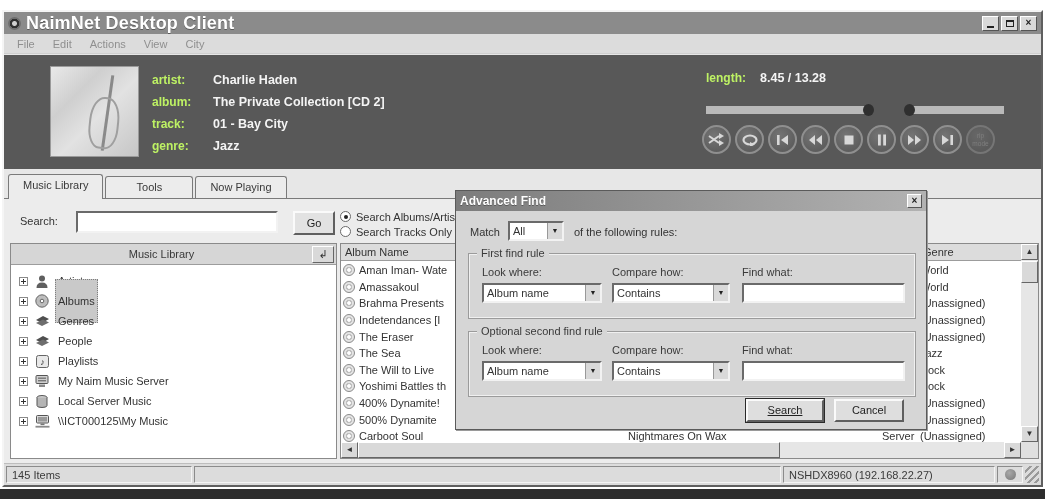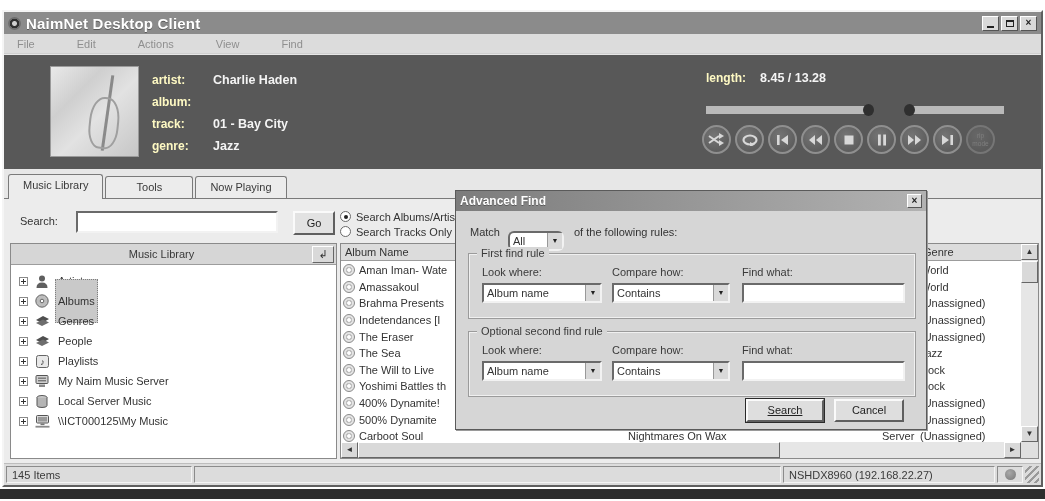--- a/index.html
+++ b/index.html
@@ -6,44 +6,44 @@
   html,body { width:1045px; height:501px; background:#fff; overflow:hidden;
     font-family:"Liberation Sans", sans-serif; font-size:11px; color:#333; }
 
   
   #window { position:absolute; left:2px; top:10px; width:1041px; height:477px;
     background:#e7e7e7; border:2px solid; border-color:#f5f5f5 #5f5f5f #5f5f5f #f5f5f5; }
   #titlebar { position:absolute; left:0; top:0; right:0; height:22px; background:#8b8b8b;
     display:flex; align-items:center; padding:0 4px; }
   #app-icon { width:13px; height:13px; border-radius:50%;
     background:radial-gradient(circle at 50% 50%, #cfcfcf 0 2px, #2f2f2f 3px 4.5px, #6e6e6e 5px); margin-right:5px; flex:0 0 auto; }
-  #title-text { color:#fff; font-weight:bold; font-size:15px; letter-spacing:.2px; flex:1;
+  #title-text { color:#fff; font-weight:bold; font-size:18px; letter-spacing:.2px; flex:1;
     text-shadow:0 1px 0 #5a5a5a; white-space:nowrap; }
   .tb-btn { width:17px; height:15px; margin-left:2px; background:#d9d9d9;
     border:1px solid; border-color:#fff #555 #555 #fff; display:flex; align-items:center;
     justify-content:center; font-size:10px; font-weight:bold; color:#222; line-height:1; }
   .glyph-min { width:7px; height:2px; background:#222; margin-top:7px; }
   .glyph-max { width:8px; height:7px; border:1px solid #222; border-top-width:2px; }
 
   #menubar { position:absolute; left:0; top:22px; right:0; height:20px; background:#dcdcdc;
-    display:flex; align-items:center; padding-left:4px; border-bottom:1px solid #cfcfcf;gap:24px; }
+    display:flex; align-items:center; padding-left:4px; border-bottom:1px solid #cfcfcf; }
   .menu-item { color:#8f8f8f; padding:2px 9px; }
 
   
   #np { position:absolute; left:0; top:43px; right:0; height:114px; background:#585858; }
   #np-art { position:absolute; left:46px; top:11px; width:89px; height:91px;
     background:linear-gradient(135deg,#e9e9e9 0%,#cfcfcf 30%,#e2e2e2 55%,#c6c6c6 100%);
     border:1px solid #9a9a9a; overflow:hidden; }
   #np-art:before { content:""; position:absolute; left:55px; top:8px; width:3px; height:76px;
     background:#8a8a8a; transform:rotate(8deg); }
   #np-art:after { content:""; position:absolute; left:38px; top:30px; width:26px; height:48px;
     border:2px solid #9f9f9f; border-radius:45% 45% 40% 40%; transform:rotate(6deg); }
   #np-info { position:absolute; left:148px; top:14px; }
   .np-row { display:flex; height:22px; align-items:center; }
-  .np-label { width:52px; color:#fef9c3; font-size:12px; font-weight:bold; }
+  .np-label { width:52px; color:#bef264; font-size:12px; font-weight:bold; }
   .np-value { color:#f4f4f4; font-size:12.5px; font-weight:bold; margin-left:9px; white-space:nowrap; }
   #np-right { position:absolute; left:698px; top:0; width:330px; height:114px; }
   #np-length-row { position:absolute; left:4px; top:16px; display:flex; align-items:center; }
   .bar { position:absolute; top:51px; height:8px; background:#b9b9b9; }
   #bar1 { left:4px; width:164px; }
   #bar2 { left:206px; width:96px; }
   .bar-handle { position:absolute; top:-2px; width:11px; height:12px; background:#2f2f2f; border-radius:50%; }
   #bar1 .bar-handle { right:-4px; }
   #bar2 .bar-handle { left:-4px; }
   #transport { position:absolute; left:0; top:70px; display:flex; gap:4px; }
@@ -139,21 +139,21 @@
     text-shadow:0 1px 0 #5a5a5a; }
   #dlg-close { width:15px; height:14px; background:#d9d9d9; border:1px solid;
     border-color:#fff #555 #555 #fff; text-align:center; line-height:12px; font-size:10px;
     font-weight:bold; color:#222; }
   #match-label { position:absolute; left:14px; top:35px; }
   .combo { position:absolute; height:20px; background:#fff; border:2px solid;
     border-color:#6a6a6a #f2f2f2 #f2f2f2 #6a6a6a; display:flex; align-items:center; }
   .combo-text { flex:1; padding:0 3px; overflow:hidden; white-space:nowrap; }
   .combo-btn { width:15px; height:100%; background:#d9d9d9; border-left:1px solid #999;
     font-size:7px; text-align:center; line-height:15px; color:#222; flex:0 0 auto; }
-  #match-combo { left:52px; top:40px; width:56px;border-radius:6px; }
+  #match-combo { left:52px; top:30px; width:56px; }
   #match-suffix { position:absolute; left:118px; top:35px; }
   .groupbox { position:absolute; left:12px; width:448px; height:66px;
     border:1px solid #9b9b9b; box-shadow:inset 0 0 0 1px #f0f0f0; }
   #group1 { top:62px; } #group2 { top:140px; }
   .group-title { position:absolute; left:8px; top:-7px; background:#d6d6d6; padding:0 4px; color:#3a3a3a; }
   .g-label { position:absolute; top:12px; color:#3a3a3a; }
   .gl-look { left:13px; } .gl-compare { left:143px; } .gl-find { left:273px; }
   .g-combo-look { left:13px; top:29px; width:120px; }
   .g-combo-compare { left:143px; top:29px; width:118px; }
   .g-input { position:absolute; left:273px; top:29px; width:163px; height:20px;
@@ -196,32 +196,33 @@
     <div class="tb-btn">
         <span>×</span>
       </div>
   </div>
 
   <div id="menubar">
     <span class="menu-item">File</span>
     <span class="menu-item">Edit</span>
     <span class="menu-item">Actions</span>
     <span class="menu-item">View</span>
-    <span class="menu-item">Find</span>
+    <span class="menu-item">City</span>
   </div>
 
   <div id="np">
     <div id="np-art"></div>
     <div id="np-info">
       <div class="np-row">
           <span class="np-label">artist:</span>
           <span class="np-value">Charlie Haden</span>
         </div>
       <div class="np-row">
           <span class="np-label">album:</span>
+          <span class="np-value">The Private Collection [CD 2]</span>
         </div>
       <div class="np-row">
           <span class="np-label">track:</span>
           <span class="np-value">01 - Bay City</span>
         </div>
       <div class="np-row">
           <span class="np-label">genre:</span>
           <span class="np-value">Jazz</span>
         </div>
     </div>

